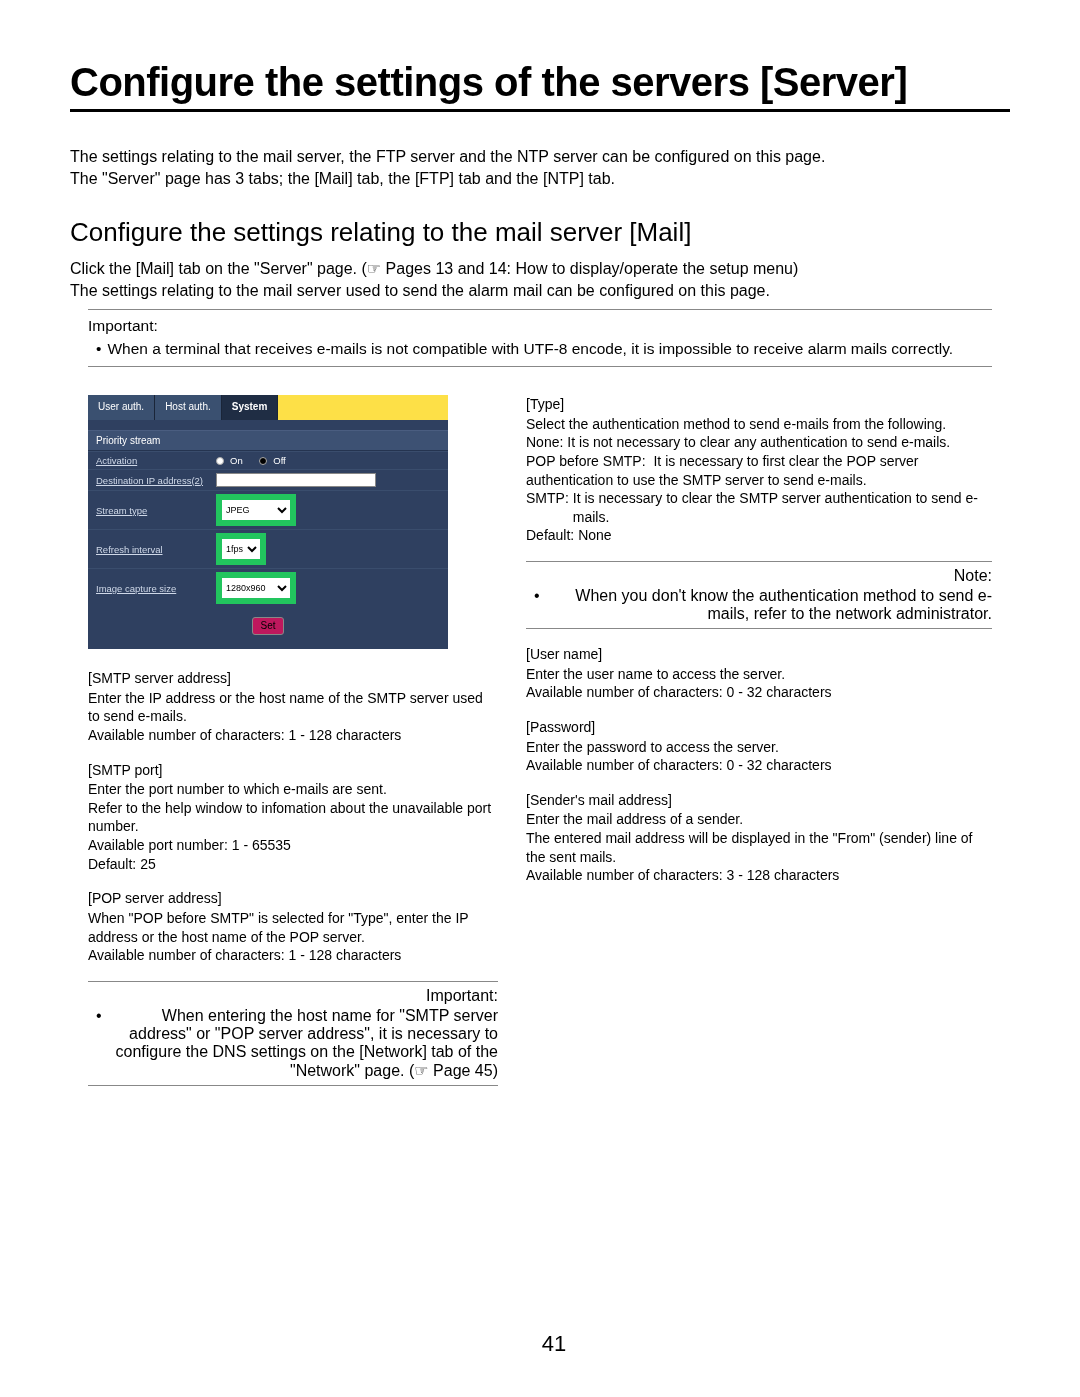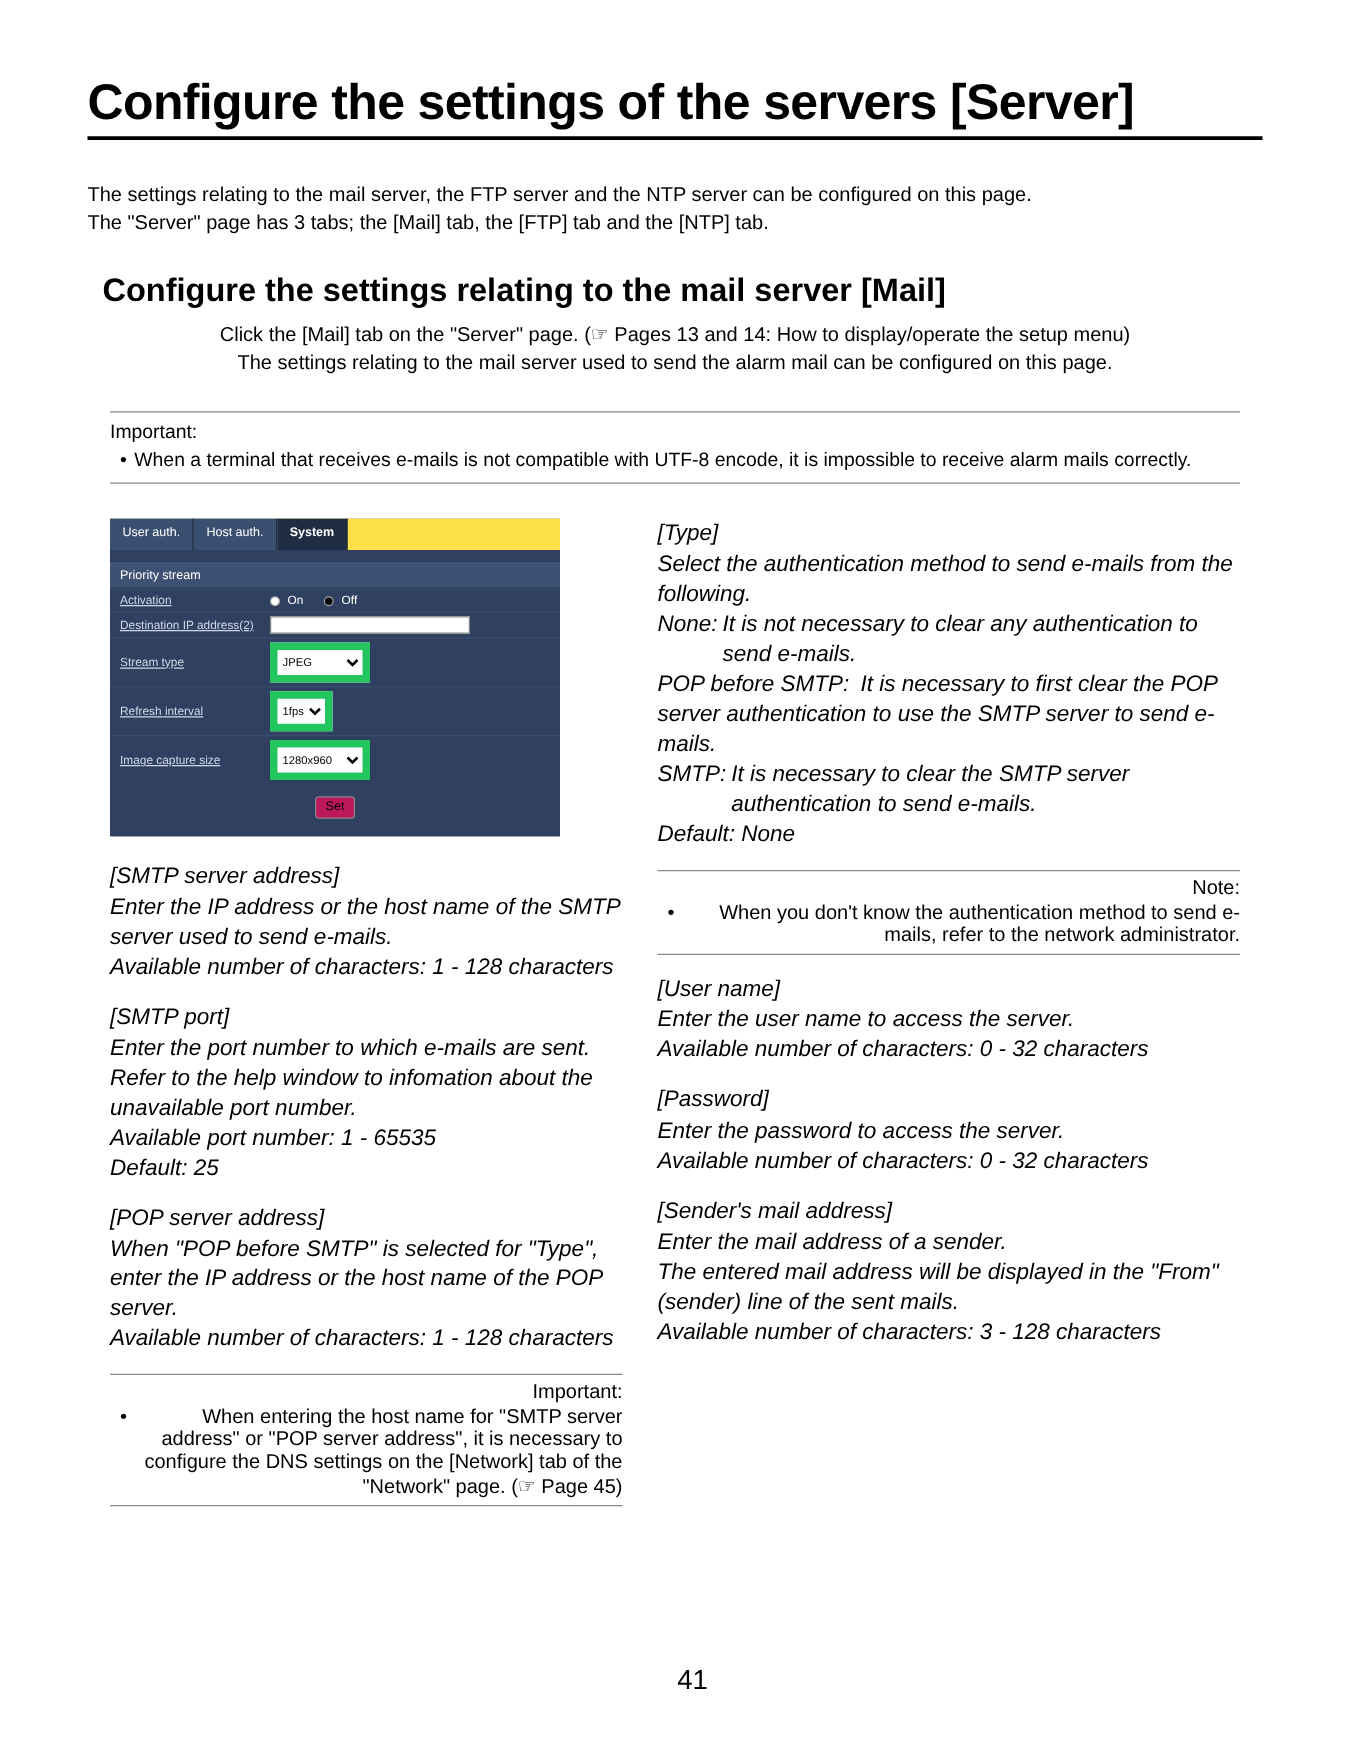--- a/index.html
+++ b/index.html
@@ -21,25 +21,24 @@
     font-size: 40px;
     letter-spacing: -0.5px;
     border-bottom: 3px solid #000;
     padding-bottom: 4px;
     margin-bottom: 34px;
     font-stretch: condensed;
   }
   .intro { font-size:16px; line-height:1.35; margin-bottom:28px; }
   h2.sub-title {
     font-size: 26px;
-    font-weight: bold;
+    font-weight: normal;
     margin-bottom: 10px;
-    margin-left: 12px;
-  }
-  .sub-intro { font-size:16px; line-height:1.35; margin-bottom:28px;text-align:center; }
+  }
+  .sub-intro { font-size:16px; line-height:1.35; margin-bottom:8px; }
 
   .important-box {
     border-top:1px solid #888;
     border-bottom:1px solid #888;
     margin:0 18px 28px 18px;
     padding:6px 0;
     font-size:15.5px;
     line-height:1.35;
   }
   .important-box .imp-label { margin-bottom:2px; }
@@ -86,21 +85,21 @@
   .ss select {
     font-size:9px; height:32px; background:#fff; color:#000; border:6px solid #22c55e;
   }
   .ss .set-btn {
     display:block; margin:10px auto 0 auto; width:32px; height:18px;
     background:#be185d; color:#000; font-size:10px; border:1px solid #888;
     border-radius:3px; text-align:center; line-height:16px;
   }
 
   
-  .desc { font-size:18px; line-height:1.33; margin-bottom:16px;font-style:italic;}
+  .desc { font-size:14px; line-height:1.33; margin-bottom:16px;}
   .desc .dh { margin-bottom:1px;}
   .desc .db { }
   .desc .opt { display:flex; }
   .desc .opt .on { flex:0 0 auto; }
   .desc .opt .ot { padding-left:4px;}
 
   .note-box {
     border-top:1px solid #888; border-bottom:1px solid #888;
     padding:5px 0; margin-bottom:16px;text-align:right;
   }

